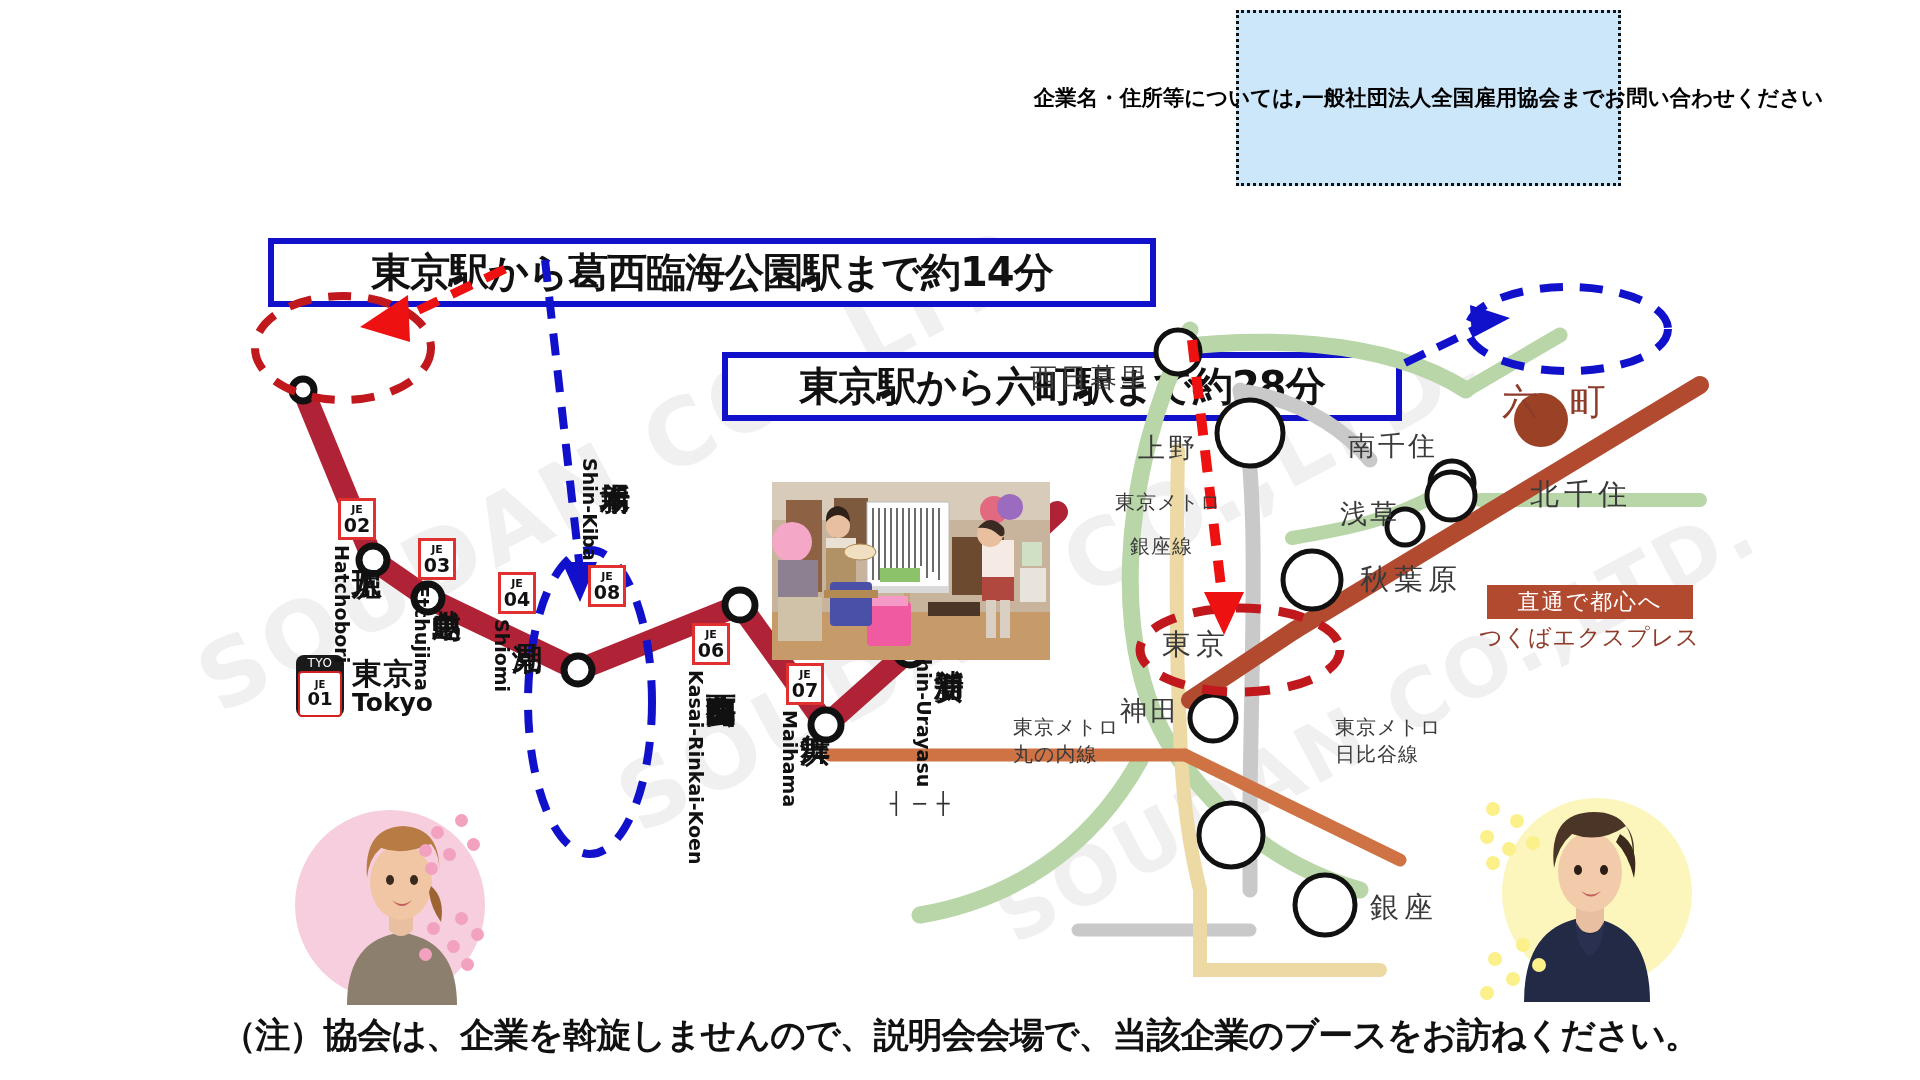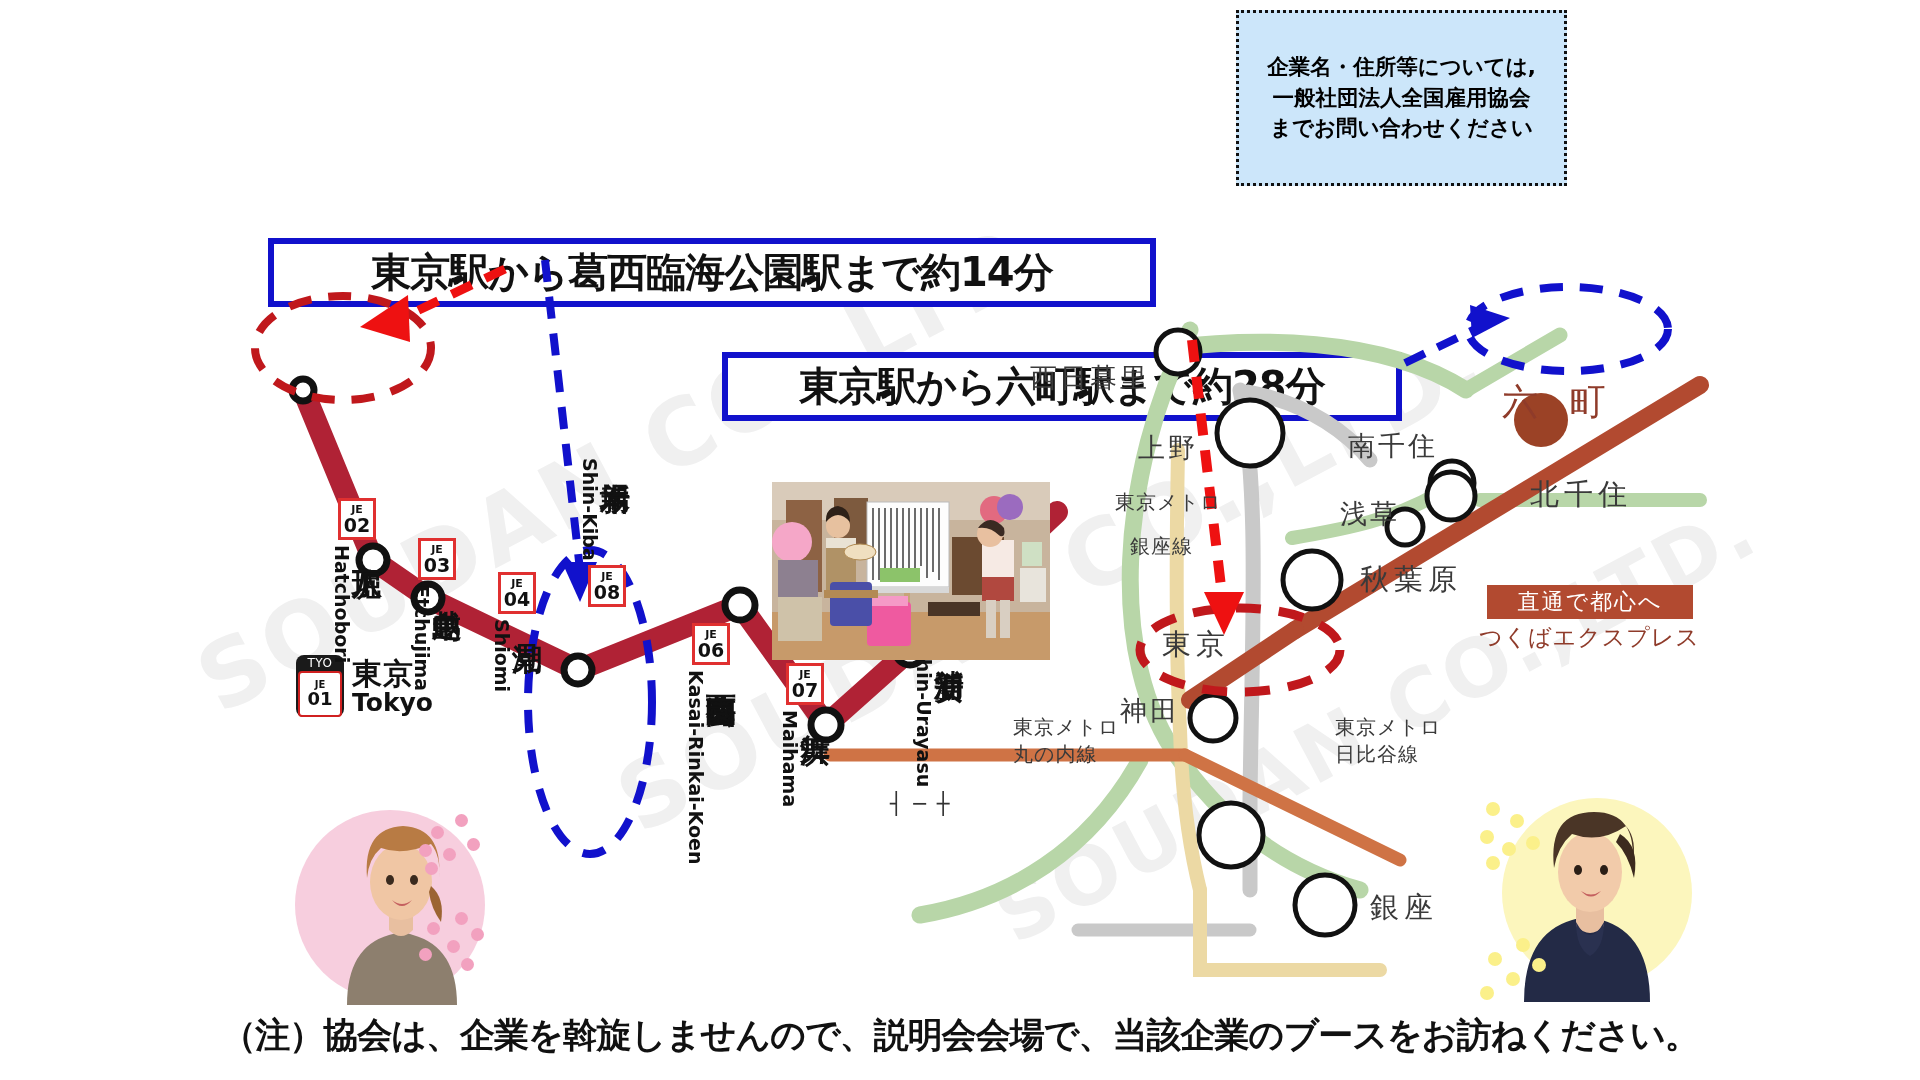--- a/index.html
+++ b/index.html
@@ -35,25 +35,25 @@
     line-height:1.07;
     letter-spacing:-1px;
     white-space:nowrap;
     text-shadow:4px 4px 0 rgba(150,150,150,.55);
   }
   .hl-red{color:#ff1400;}
   .hl-black{color:#111;font-size:55px;}
 
   
   .infobox{
-    position:absolute;left:1236px;top:10px;width:331px;height:176px;
+    position:absolute;left:1236px;top:10px;width:385px;height:176px;
     background:#cce6fa;
     border:3px dotted #111;
     box-sizing:border-box;
-    display:flex;flex-direction:column;align-items:center;justify-content:center;
+    display:flex;flex-direction:row;align-items:center;justify-content:center;
   }
   .infobox div{
     font-size:21.5px;font-weight:bold;color:#000;
     line-height:1.42;white-space:nowrap;letter-spacing:0px;
   }
 
   
   .callout{
     position:absolute;background:#fff;border:6px solid #1111cc;
     box-sizing:border-box;display:flex;align-items:center;justify-content:center;

